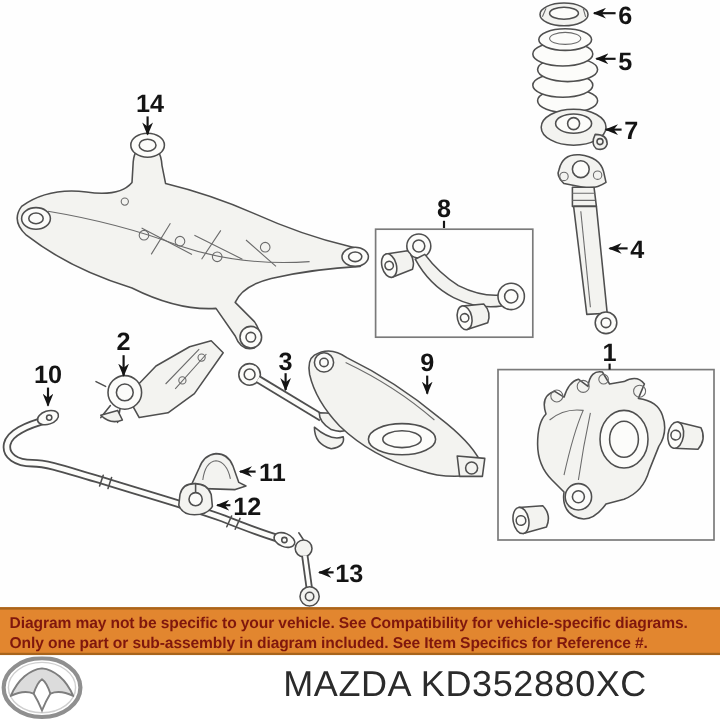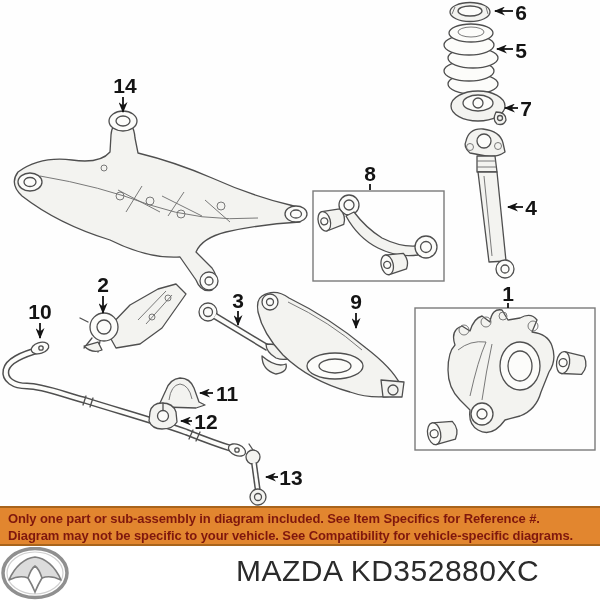--- a/index.html
+++ b/index.html
@@ -265,22 +265,22 @@
     <text class="num" x="206" y="429">12</text>
     <line class="callout-line" x1="192" y1="421" x2="181" y2="421" marker-end="url(#ah)"></line>
   </g>
   <g>
     <text class="num" x="291" y="485">13</text>
     <line class="callout-line" x1="278" y1="477" x2="266" y2="477" marker-end="url(#ah)"></line>
   </g>
 </svg>
 
 <div class="banner">
+  <div>Diagram may not be specific to your vehicle. See Compatibility for vehicle-specific diagrams.</div>
   <div>Only one part or sub-assembly in diagram included. See Item Specifics for Reference #.</div>
-  <div>Diagram may not be specific to your vehicle. See Compatibility for vehicle-specific diagrams.</div>
 </div>
 
 <div class="footer">
   <svg class="footer-logo" width="72" height="53" viewBox="0 0 72 53">
     <ellipse cx="34" cy="26" rx="32" ry="24.5" fill="#ffffff" stroke="#8f8f8f" stroke-width="3.5"></ellipse>
     <ellipse cx="34" cy="26" rx="28" ry="21" fill="none" stroke="#cfcfcf" stroke-width="1.2"></ellipse>
     <path d="M8,33 C14,19 24,11 34,10 C44,11 54,19 60,33 C52,29 46,29 41,31 C39,25 37,21 34,19 C31,21 29,25 27,31 C22,29 16,29 8,33 Z" fill="#dcdcdc" stroke="#7e7e7e" stroke-width="1.6" stroke-linejoin="round"></path>
     <path d="M27,31 C30,36 32,40 34,45 C36,40 38,36 41,31" fill="none" stroke="#7e7e7e" stroke-width="1.6" stroke-linecap="round"></path>
   </svg>
   <div class="footer-text">MAZDA KD352880XC</div>

